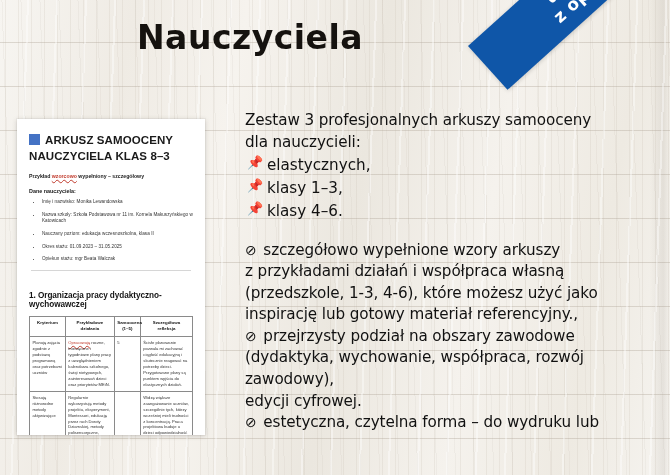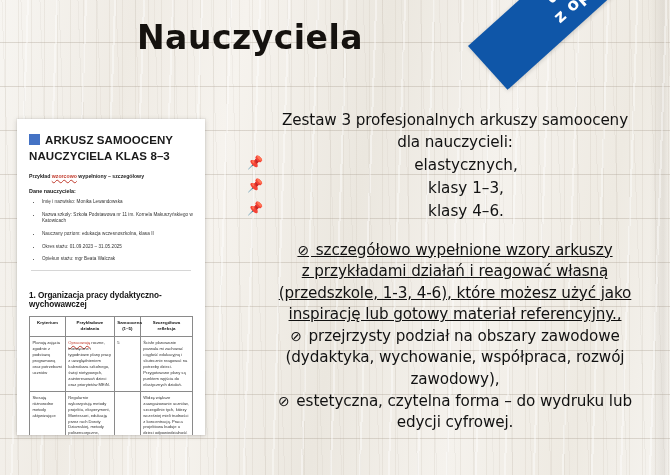--- a/index.html
+++ b/index.html
@@ -242,21 +242,20 @@
 
   
   .copy {
     position: absolute;
     left: 245px;
     top: 110px;
     width: 420px;
     z-index: 4;
     font-family: "DejaVu Sans", sans-serif;
     color: #111;
-    text-align: center;
   }
   .copy p {
     margin: 0;
     font-size: 15.2px;
     line-height: 1.42;
     letter-spacing: -.1px;
   }
   .lead { font-size: 15.2px; }
   .bullets {
     margin: 1px 0 0 0;
@@ -274,21 +273,21 @@
     left: 2px;
     top: 2px;
     font-size: 13px;
     line-height: 1;
   }
   .gap { height: 17px; }
   .check {
     font-size: 14px;
     margin-right: 2px;
   }
-  .block-2 { margin-top: 0; text-decoration: underline; }
+  .block-2 { margin-top: 0; }
   .block-2 p, .block-3 p { font-size: 15.2px; line-height: 1.42; }
 </style>
 </head>
 <body>
 
 <div class="poster">
   <div class="grain"></div>
 
   <div class="title-block">
     <div class="title-line">Nauczyciela</div>
@@ -375,30 +374,30 @@
         <span class="pin">📌</span>
         <span>klasy 4–6.</span>
       </li>
     </ul>
 
     <div class="gap"></div>
 
 
     <div class="block-2">
       <p><span class="check">⊘</span><span> szczegółowo wypełnione wzory arkuszy</span></p>
-      <p>z przykładami działań i reagować własną</p>
+      <p>z przykładami działań i współpraca własną</p>
       <p>(przedszkole, 1-3, 4-6), które możesz użyć jako</p>
       <p>inspirację lub gotowy materiał referencyjny.,</p>
     </div>
 
     <div class="block-3">
       <p><span class="check">⊘</span><span> przejrzysty podział na obszary zawodowe</span></p>
       <p>(dydaktyka, wychowanie, współpraca, rozwój</p>
       <p>zawodowy),</p>
     </div>
 
     <div class="block-3">
+      <p>edycji cyfrowej.</p>
       <p><span class="check">⊘</span><span> estetyczna, czytelna forma – do wydruku lub</span></p>
-      <p>edycji cyfrowej.</p>
     </div>
 
   </div>
 </div>
 
 </body></html>

